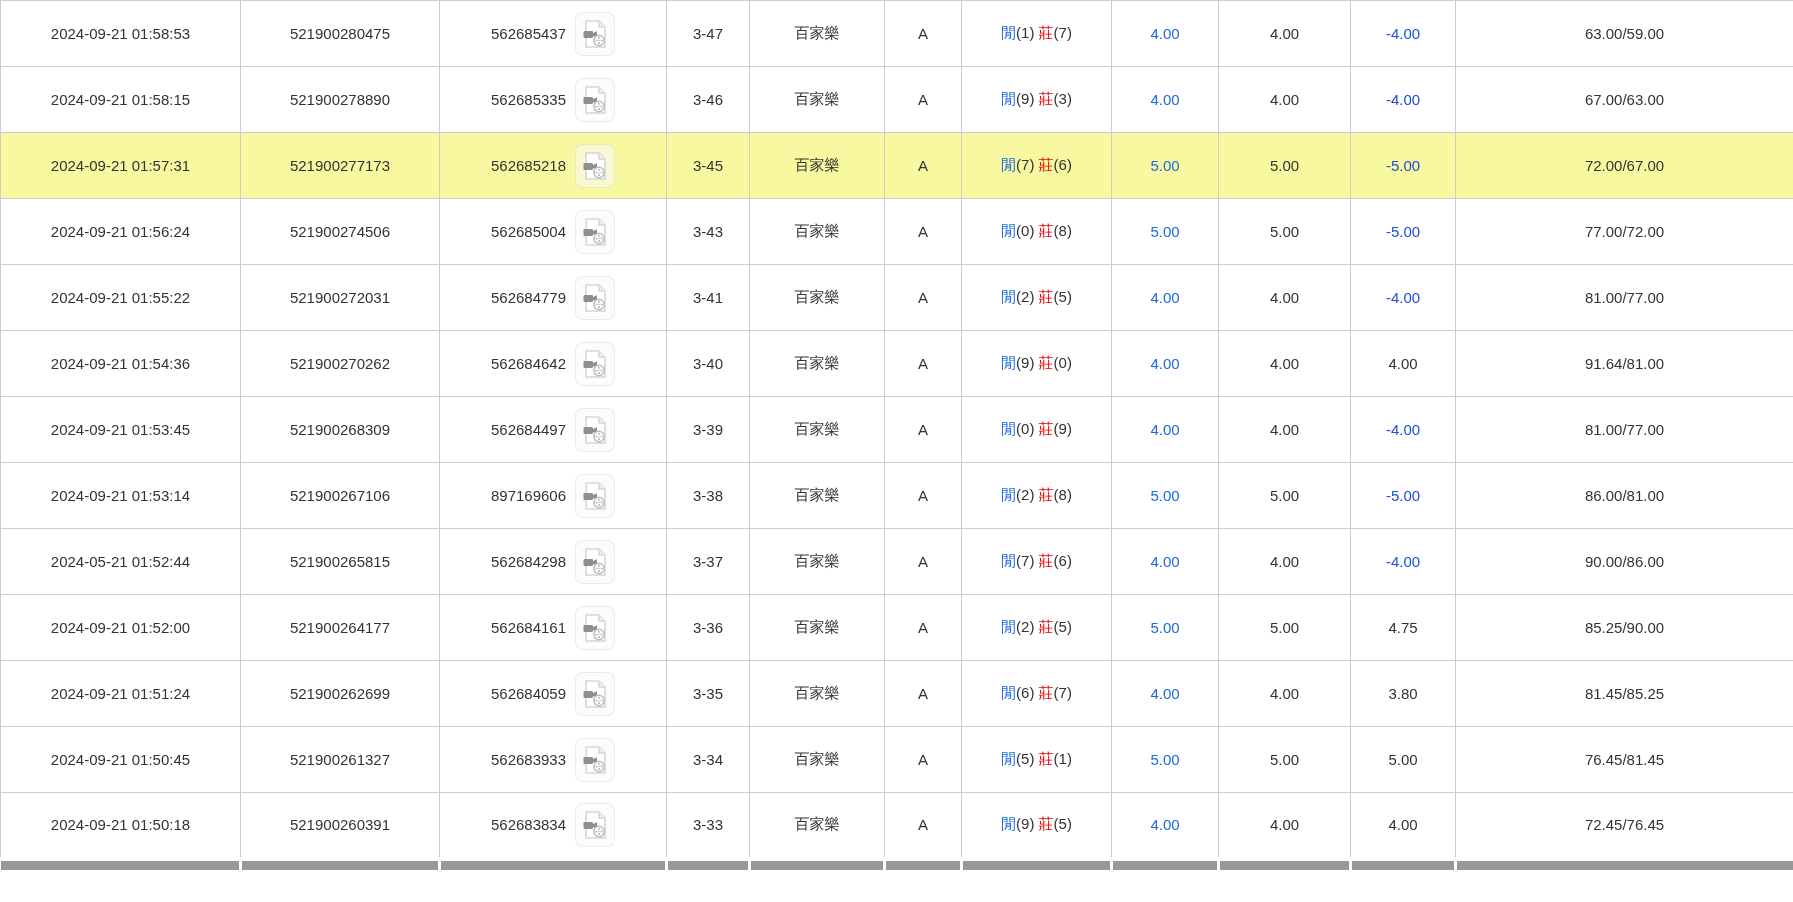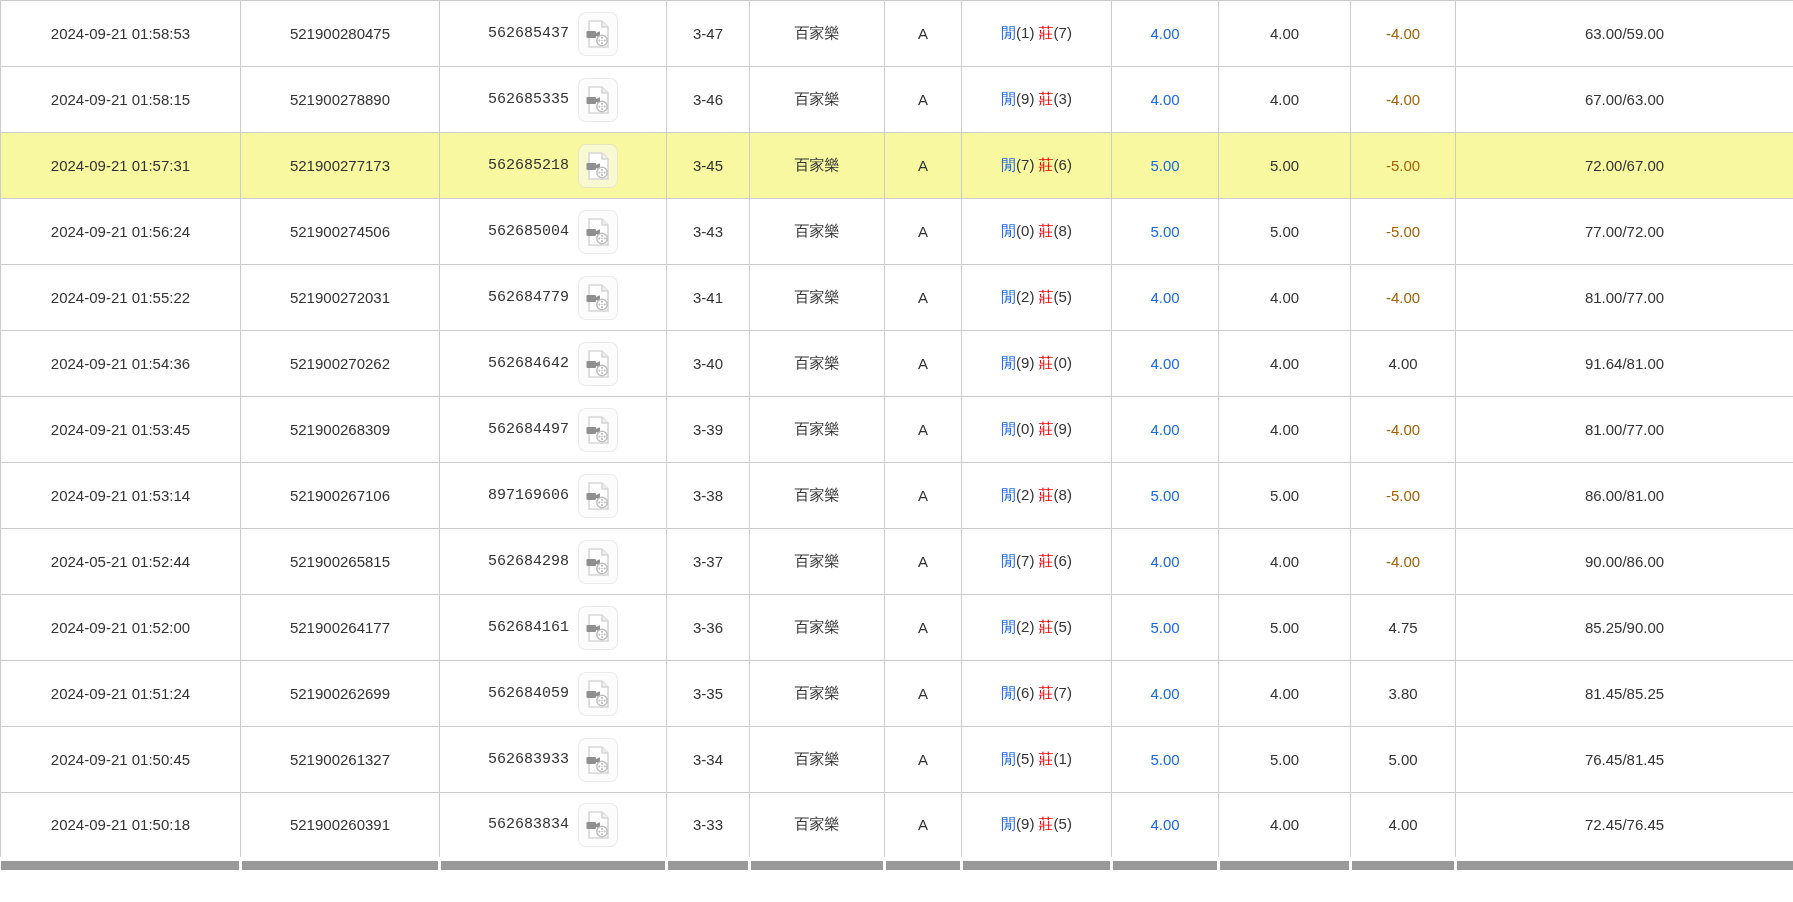--- a/index.html
+++ b/index.html
@@ -32,40 +32,39 @@
     white-space: nowrap;
     overflow: hidden;
   }
   tr.highlight td { background: #f8f8a0; }
 
   td.cell-game-id .cell-flex {
     display: flex;
     align-items: center;
     justify-content: center;
     gap: 9px;
-    font-family: Liberation Mono, monospace;
   }
   .video-btn {
     width: 40px;
     height: 44px;
     border: 1px solid rgba(0,0,0,0.07);
     border-radius: 8px;
     background: rgba(250,250,250,0.55);
     display: inline-flex;
     align-items: center;
     justify-content: center;
     cursor: pointer;
     padding: 0;
   }
   .video-btn svg { display: block; }
 
   .player-label { color: #1b6ae6; }
   .banker-label { color: #ee0000; }
   td.cell-bet { color: #1b6ae6; }
-  td.cell-win-loss.neg { color: #a16207; }
+  td.cell-win-loss.neg { color: #1d4ed8; }
 
   tfoot td {
     background: #999999;
     color: #ffffff;
     text-align: center;
     vertical-align: middle;
     height: 44px;
     font-size: 15px;
     border-top: 4px solid #ffffff;
     border-left: 3px solid #ffffff;

